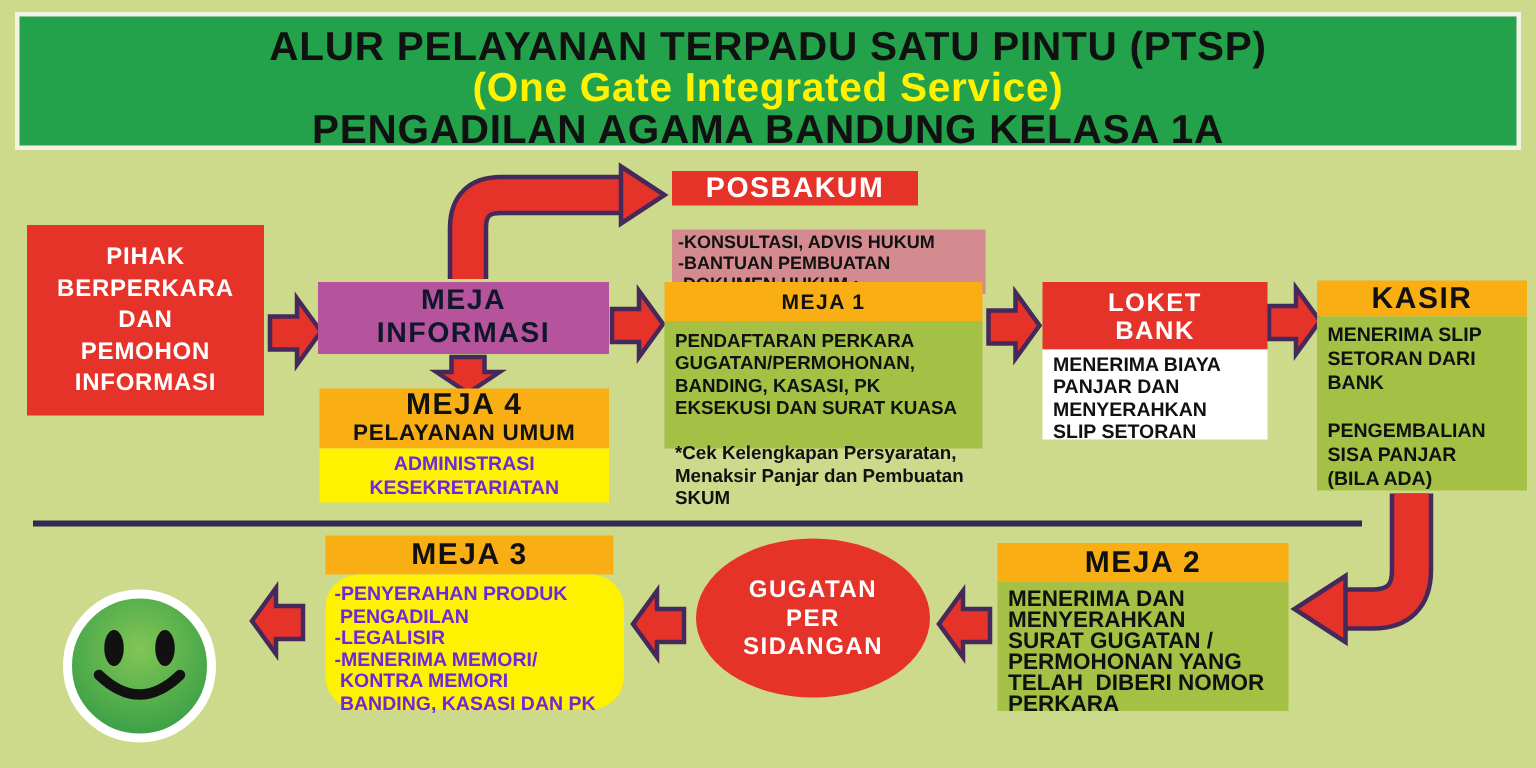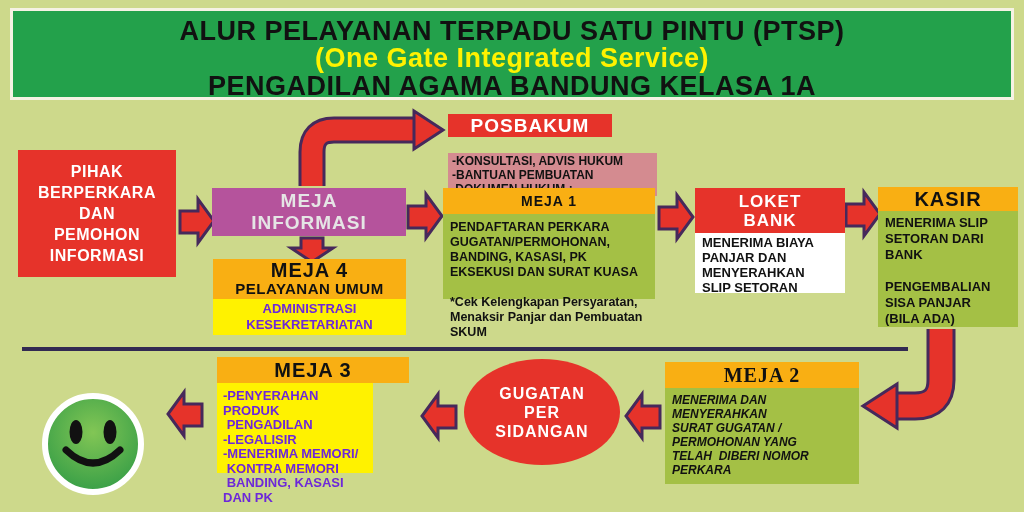--- a/index.html
+++ b/index.html
@@ -7,21 +7,21 @@
           font-family:"Liberation Sans",sans-serif;font-weight:bold;}
   .abs{position:absolute;box-sizing:border-box;}
   .pre{white-space:pre-wrap;}
   
   .banner{left:10px;top:8px;width:1004px;height:92px;background:#23a14b;
           border:3px solid #f5f2e3;text-align:center;padding-top:6px;}
   .banner .l1,.banner .l3{font-size:27px;line-height:28px;color:#111;letter-spacing:.5px;}
   .banner .l2{font-size:27px;line-height:27px;color:#fff200;letter-spacing:.5px;}
   
   .red{background:#e6332a;color:#fff;}
-  .purple{background:#b5539c;color:#e5e5e5;}
+  .purple{background:#b5539c;color:#0f172a;}
   .orange{background:#f9af13;color:#111;}
   .yellow{background:#fff200;color:#6d28d9;}
   .olive{background:#a4c045;color:#111;}
   .pink{background:#d48b90;color:#111;}
   .whitebg{background:#fff;color:#111;}
   .ctr{display:flex;align-items:center;justify-content:center;text-align:center;}
   
   .pihak{left:18px;top:150px;width:158px;height:127px;font-size:16px;line-height:21px;letter-spacing:.5px;}
   .mejainfo{left:212px;top:188px;width:194px;height:48px;font-size:19px;line-height:22px;letter-spacing:1px;}
   .posb-h{left:448px;top:114px;width:164px;height:23px;font-size:19px;line-height:23px;letter-spacing:1px;}
@@ -29,26 +29,26 @@
   .meja4-h{left:213px;top:259px;width:193px;height:40px;text-align:center;padding-top:1px;}
   .meja4-h .t{font-size:20px;line-height:21px;letter-spacing:1px;}
   .meja4-h .s{font-size:15px;line-height:16px;letter-spacing:.5px;}
   .meja4-b{left:213px;top:299px;width:193px;height:36px;font-size:13px;line-height:16px;}
   .meja1-h{left:443px;top:188px;width:212px;height:26px;font-size:14px;line-height:26px;letter-spacing:1px;}
   .meja1-b{left:443px;top:214px;width:212px;height:85px;font-size:12.5px;line-height:15px;padding:6px 7px;}
   .loket-h{left:695px;top:188px;width:150px;height:45px;font-size:17px;line-height:19px;letter-spacing:1px;}
   .loket-b{left:695px;top:233px;width:150px;height:60px;font-size:13px;line-height:15px;padding:2px 7px;}
   .kasir-h{left:878px;top:187px;width:140px;height:24px;font-size:20px;line-height:24px;letter-spacing:1px;}
   .kasir-b{left:878px;top:211px;width:140px;height:116px;font-size:13px;line-height:16px;padding:4px 7px;}
-  .meja2-h{left:665px;top:362px;width:194px;height:26px;font-size:20px;line-height:26px;letter-spacing:1px;font-family:Liberation Serif, serif;}
-  .meja2-b{left:665px;top:388px;width:194px;height:96px;font-size:12px;line-height:14px;padding:5px 7px;font-style:italic;}
+  .meja2-h{left:665px;top:362px;width:194px;height:26px;font-size:20px;line-height:26px;letter-spacing:1px;}
+  .meja2-b{left:665px;top:388px;width:194px;height:86px;font-size:15px;line-height:14px;padding:5px 7px;}
   .proses{left:464px;top:359px;width:156px;height:106px;border-radius:50%;
           font-size:16px;line-height:19px;letter-spacing:1px;}
   .meja3-h{left:217px;top:357px;width:192px;height:26px;font-size:20px;line-height:26px;letter-spacing:1px;}
-  .meja3-b{left:217px;top:383px;width:156px;height:90px;font-size:13px;line-height:14.5px;padding:6px 6px;}
+  .meja3-b{left:217px;top:383px;width:199px;height:90px;font-size:13px;line-height:14.5px;padding:6px 6px;border-radius:22px;}
   .selesai{left:27px;top:359px;width:138px;height:29px;font-size:25px;line-height:29px;letter-spacing:1px;}
   .divider{left:22px;top:347px;width:886px;height:4px;background:#322a52;}
   .smiley{left:41px;top:392px;width:104px;height:104px;}
   .arrows{left:0;top:0;width:1024px;height:512px;pointer-events:none;}
 </style>
 </head>
 <body>
 
 <div id="canvas">
 

